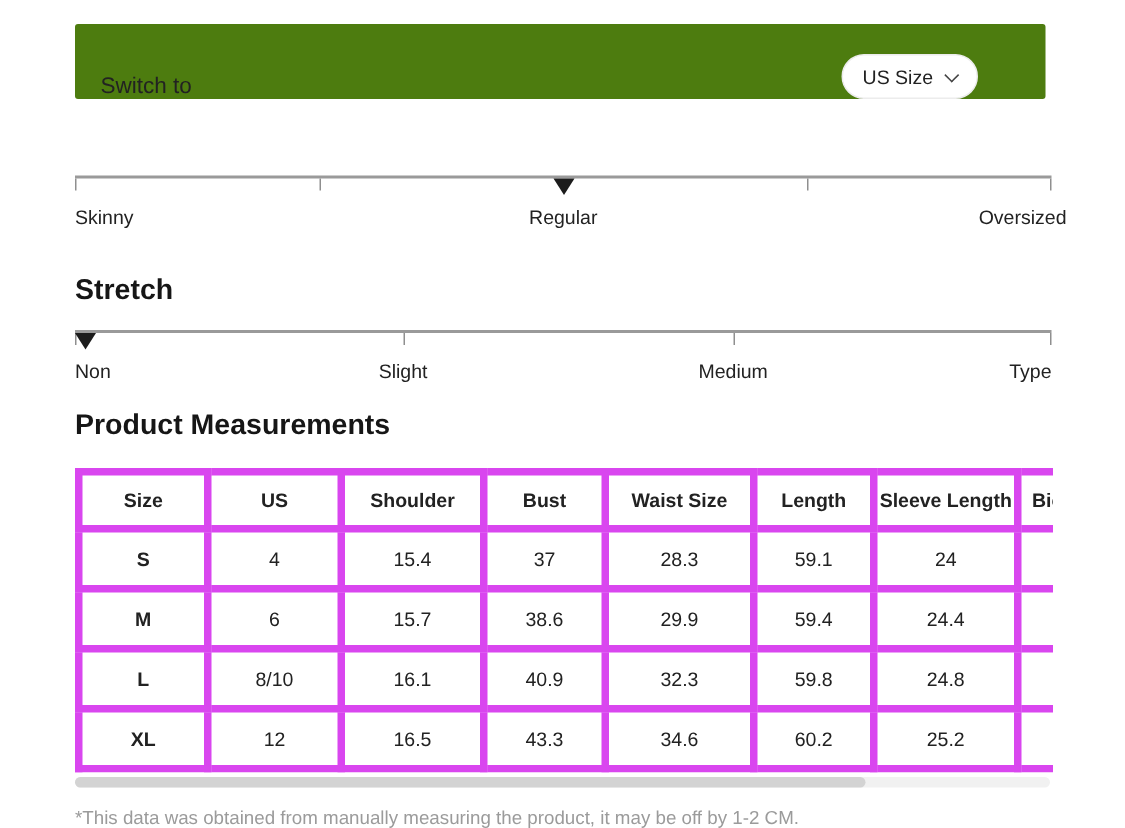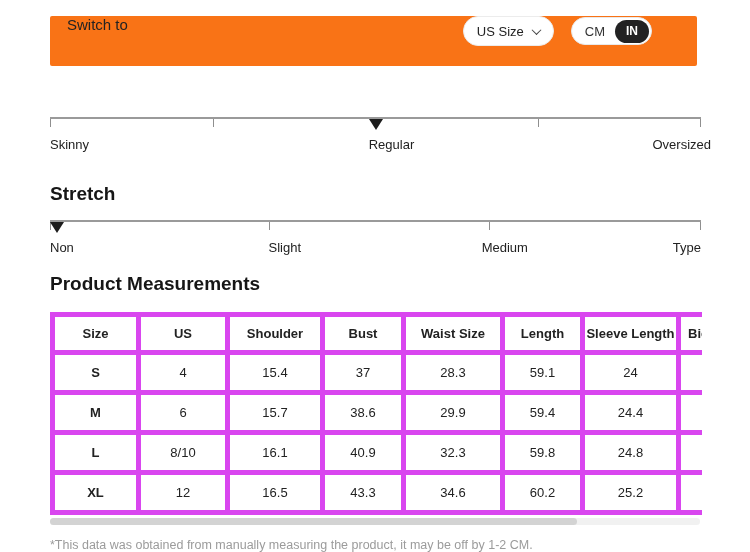--- a/index.html
+++ b/index.html
@@ -2,22 +2,22 @@
 <html><head>
 <meta charset="utf-8">
 <style>
   * { box-sizing: border-box; margin: 0; padding: 0; }
   html, body { width: 750px; height: 552px; background: #ffffff; overflow: hidden; }
   body { font-family: "Liberation Sans", sans-serif; color: #222; position: relative; }
 
   
   .topbar {
     position: absolute; left: 50px; top: 16px; width: 647px; height: 50px;
-    background: #f97316; border-radius: 2px;
-    display: flex; align-items: flex-start; justify-content: space-between;
+    background: #4d7c0f; border-radius: 2px;
+    display: flex; align-items: flex-end; justify-content: space-between;
     padding: 0 45px 0 17px;
   }
   .switch-label { font-size: 15px; color: #222; }
   .topbar-controls { display: flex; align-items: center; gap: 17px; }
   .size-pill {
     height: 30px; background: #fff; border: 1px solid #ececec; border-radius: 16px;
     display: flex; align-items: center; gap: 9px; padding: 0 13px;
     font-size: 13px; color: #222; cursor: pointer;
   }
   .chevron-down {
@@ -44,21 +44,21 @@
   .marker {
     position: absolute; top: 0; width: 0; height: 0;
     border-left: 7px solid transparent; border-right: 7px solid transparent;
     border-top: 11px solid #1c1c1c;
   }
   .marker.center { left: 50%; transform: translateX(-50%); }
   .marker.start  { left: 0; }
   .ruler-labels { position: relative; height: 16px; font-size: 13px; color: #222; }
   .rl { position: absolute; top: 0; white-space: nowrap; }
   .rl.left  { left: 0; }
-  .rl.mid   { transform: translateX(-50%); margin-left: 16px; }
+  .rl.mid   { transform: translateX(-50%); }
   .rl.right { right: -10px; }
   .rl.right2 { right: 0; }
 
   
   .meas-section { position: absolute; left: 50px; top: 273px; width: 652px; }
   .table-clip { width: 652px; overflow: hidden; margin-top: 17px; }
   table { border-collapse: collapse; table-layout: fixed; width: 744px; }
   col.c0 { width: 86px; } col.c1 { width: 89px; } col.c2 { width: 95px; }
   col.c3 { width: 81px; } col.c4 { width: 99px; } col.c5 { width: 80px; }
   col.c6 { width: 96px; } col.c7 { width: 118px; }
@@ -83,24 +83,20 @@
 </style>
 </head>
 <body>
 
 <div class="topbar">
   <span class="switch-label">Switch to</span>
   <div class="topbar-controls">
     <div class="size-pill">
       <span>US Size</span>
       <span class="chevron-down"></span>
-    </div>
-    <div class="unit-toggle">
-      <span class="unit-cm">CM</span>
-      <span class="unit-in">IN</span>
     </div>
   </div>
 </div>
 
 <div class="fit-section">
   <div class="ruler">
     <span class="tick" style="left:0;"></span>
     <span class="tick" style="left:25%;"></span>
     <span class="tick" style="left:75%;"></span>
     <span class="tick" style="left:calc(100% - 1px);"></span>

